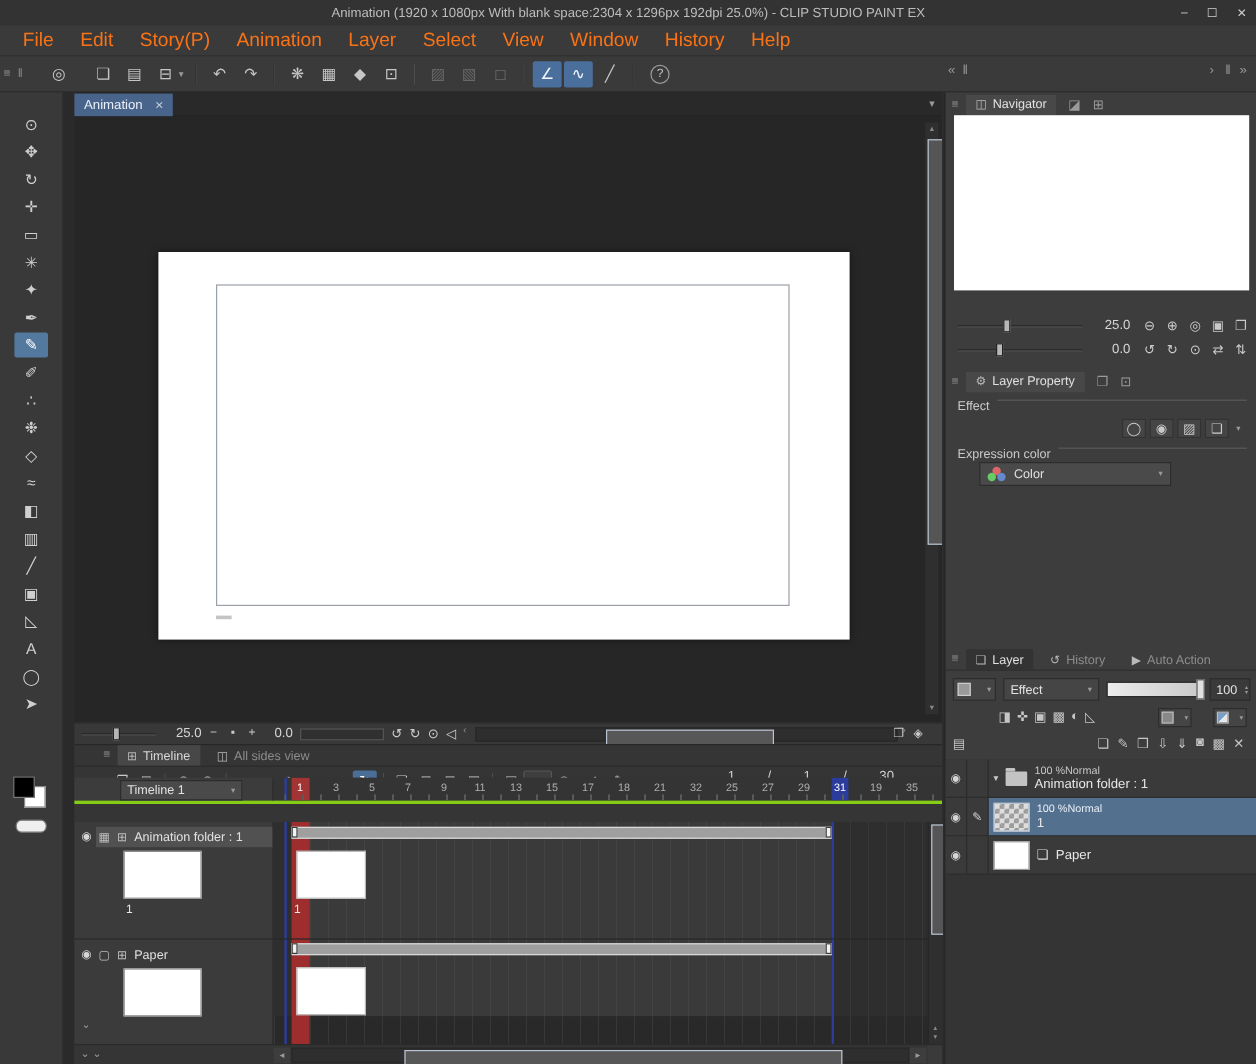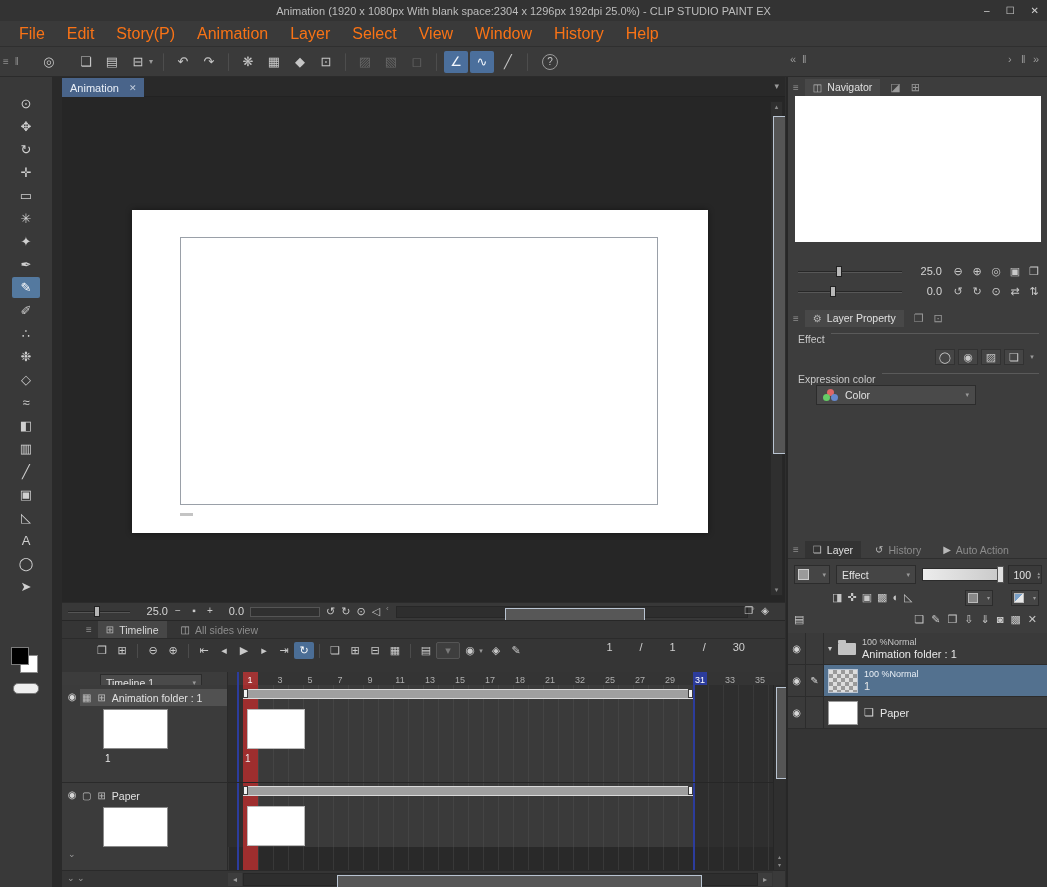--- a/index.html
+++ b/index.html
@@ -94,21 +94,21 @@
   .tl-controls{position:absolute;top:18px;left:0;right:0;height:23px;display:flex;align-items:center;padding-left:30px}
   .tc{width:20px;height:17px;display:flex;align-items:center;justify-content:center;
       font-size:11px;color:#c9c9c9;border-radius:2px;flex:0 0 auto}
   .tc.sep{width:1px;height:14px;background:#292929;border-right:1px solid #4c4c4c;margin:0 5px;border-radius:0}
   .tc.active{background:#4b6e96;color:#fff}
   .tc.dim{color:#7a7a7a}
   .tc.box{border:1px solid #555;background:#3e3e3e;width:24px}
   .tc.drop{width:10px;font-size:7px;margin-left:-4px;color:#9a9a9a}
   .tl-counter{position:absolute;right:40px;top:20px;display:flex;gap:27px;font-size:11px;color:#cfcfcf}
 
-  .tl-ruler{position:absolute;top:51px;left:0;right:0;height:22px;border-bottom:1px solid #84cc16}
+  .tl-ruler{position:absolute;top:27px;left:0;right:0;height:22px;border-bottom:3px solid #84cc16}
   .tl-ruler-left{position:absolute;left:0;top:0;bottom:0;width:166px;background:#3c3c3c;border-right:1px solid #2a2a2a}
   .tl-combo{position:absolute;left:38px;top:2px;width:102px;height:17px;background:#4a4a4a;border:1px solid #2c2c2c;
             display:flex;align-items:center;justify-content:space-between;padding:0 5px;font-size:10.5px;color:#e0e0e0}
   .tl-combo .dr{font-size:7px;color:#9a9a9a}
   .fr-ruler{position:absolute;left:166px;right:0;top:0;bottom:0;background:#343434;overflow:hidden}
   .ruler-red{position:absolute;left:15px;width:15px;top:0;bottom:0;background:#a23434}
   .ruler-blue{position:absolute;left:465px;width:14px;top:0;bottom:0;background:#2c3c9c}
   .startline{position:absolute;left:9px;width:2px;top:0;bottom:0;background:#2c3c9c}
   .nums{position:absolute;left:0;top:3px;right:0;display:flex;padding-left:7px}
   .num{flex:0 0 30px;text-align:center;font-size:9px;color:#aeaeae}
@@ -608,21 +608,21 @@
               <span class="num">13</span>
               <span class="num">15</span>
               <span class="num">17</span>
               <span class="num">18</span>
               <span class="num">21</span>
               <span class="num">32</span>
               <span class="num">25</span>
               <span class="num">27</span>
               <span class="num">29</span>
               <span class="num hot">31</span>
-              <span class="num">33</span>
+              <span class="num">19</span>
               <span class="num">35</span>
             </div>
           <div class="ticks"></div>
         </div>
       </div>
 
       <div class="tl-body">
 
         <div class="tl-left">
           <div class="eye-col" style="top:4px"><span class="eye">◉</span></div>

